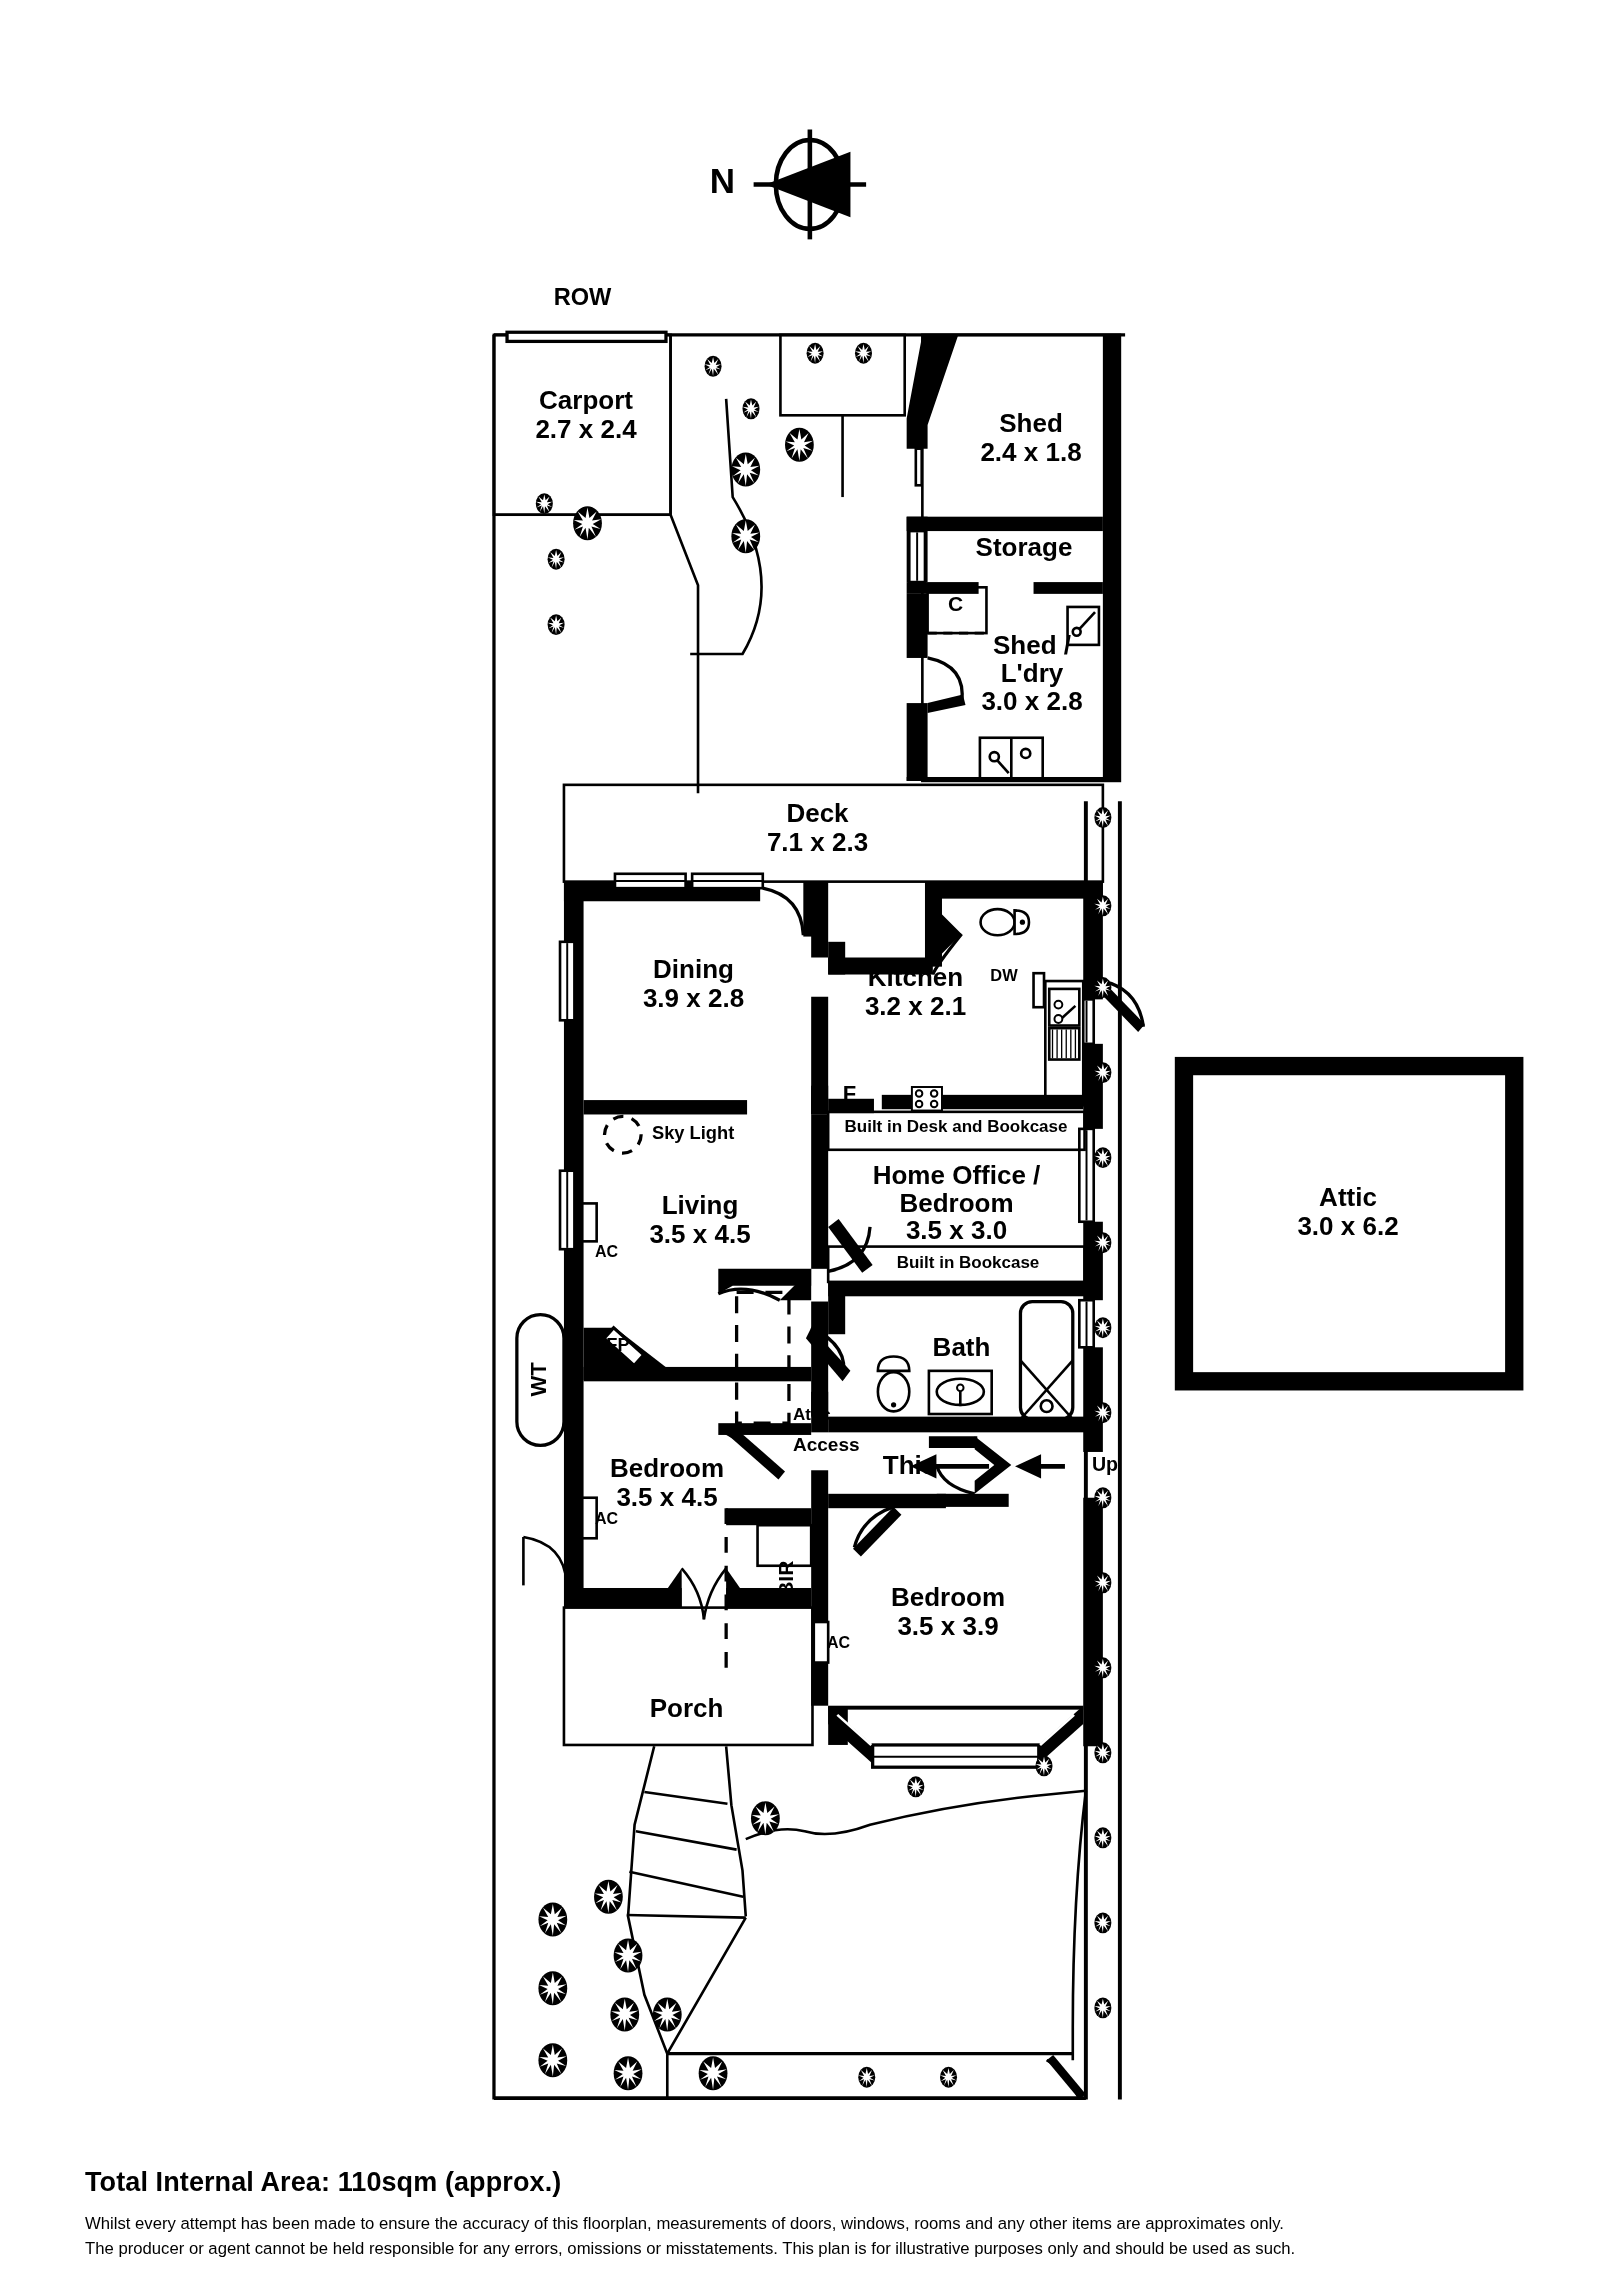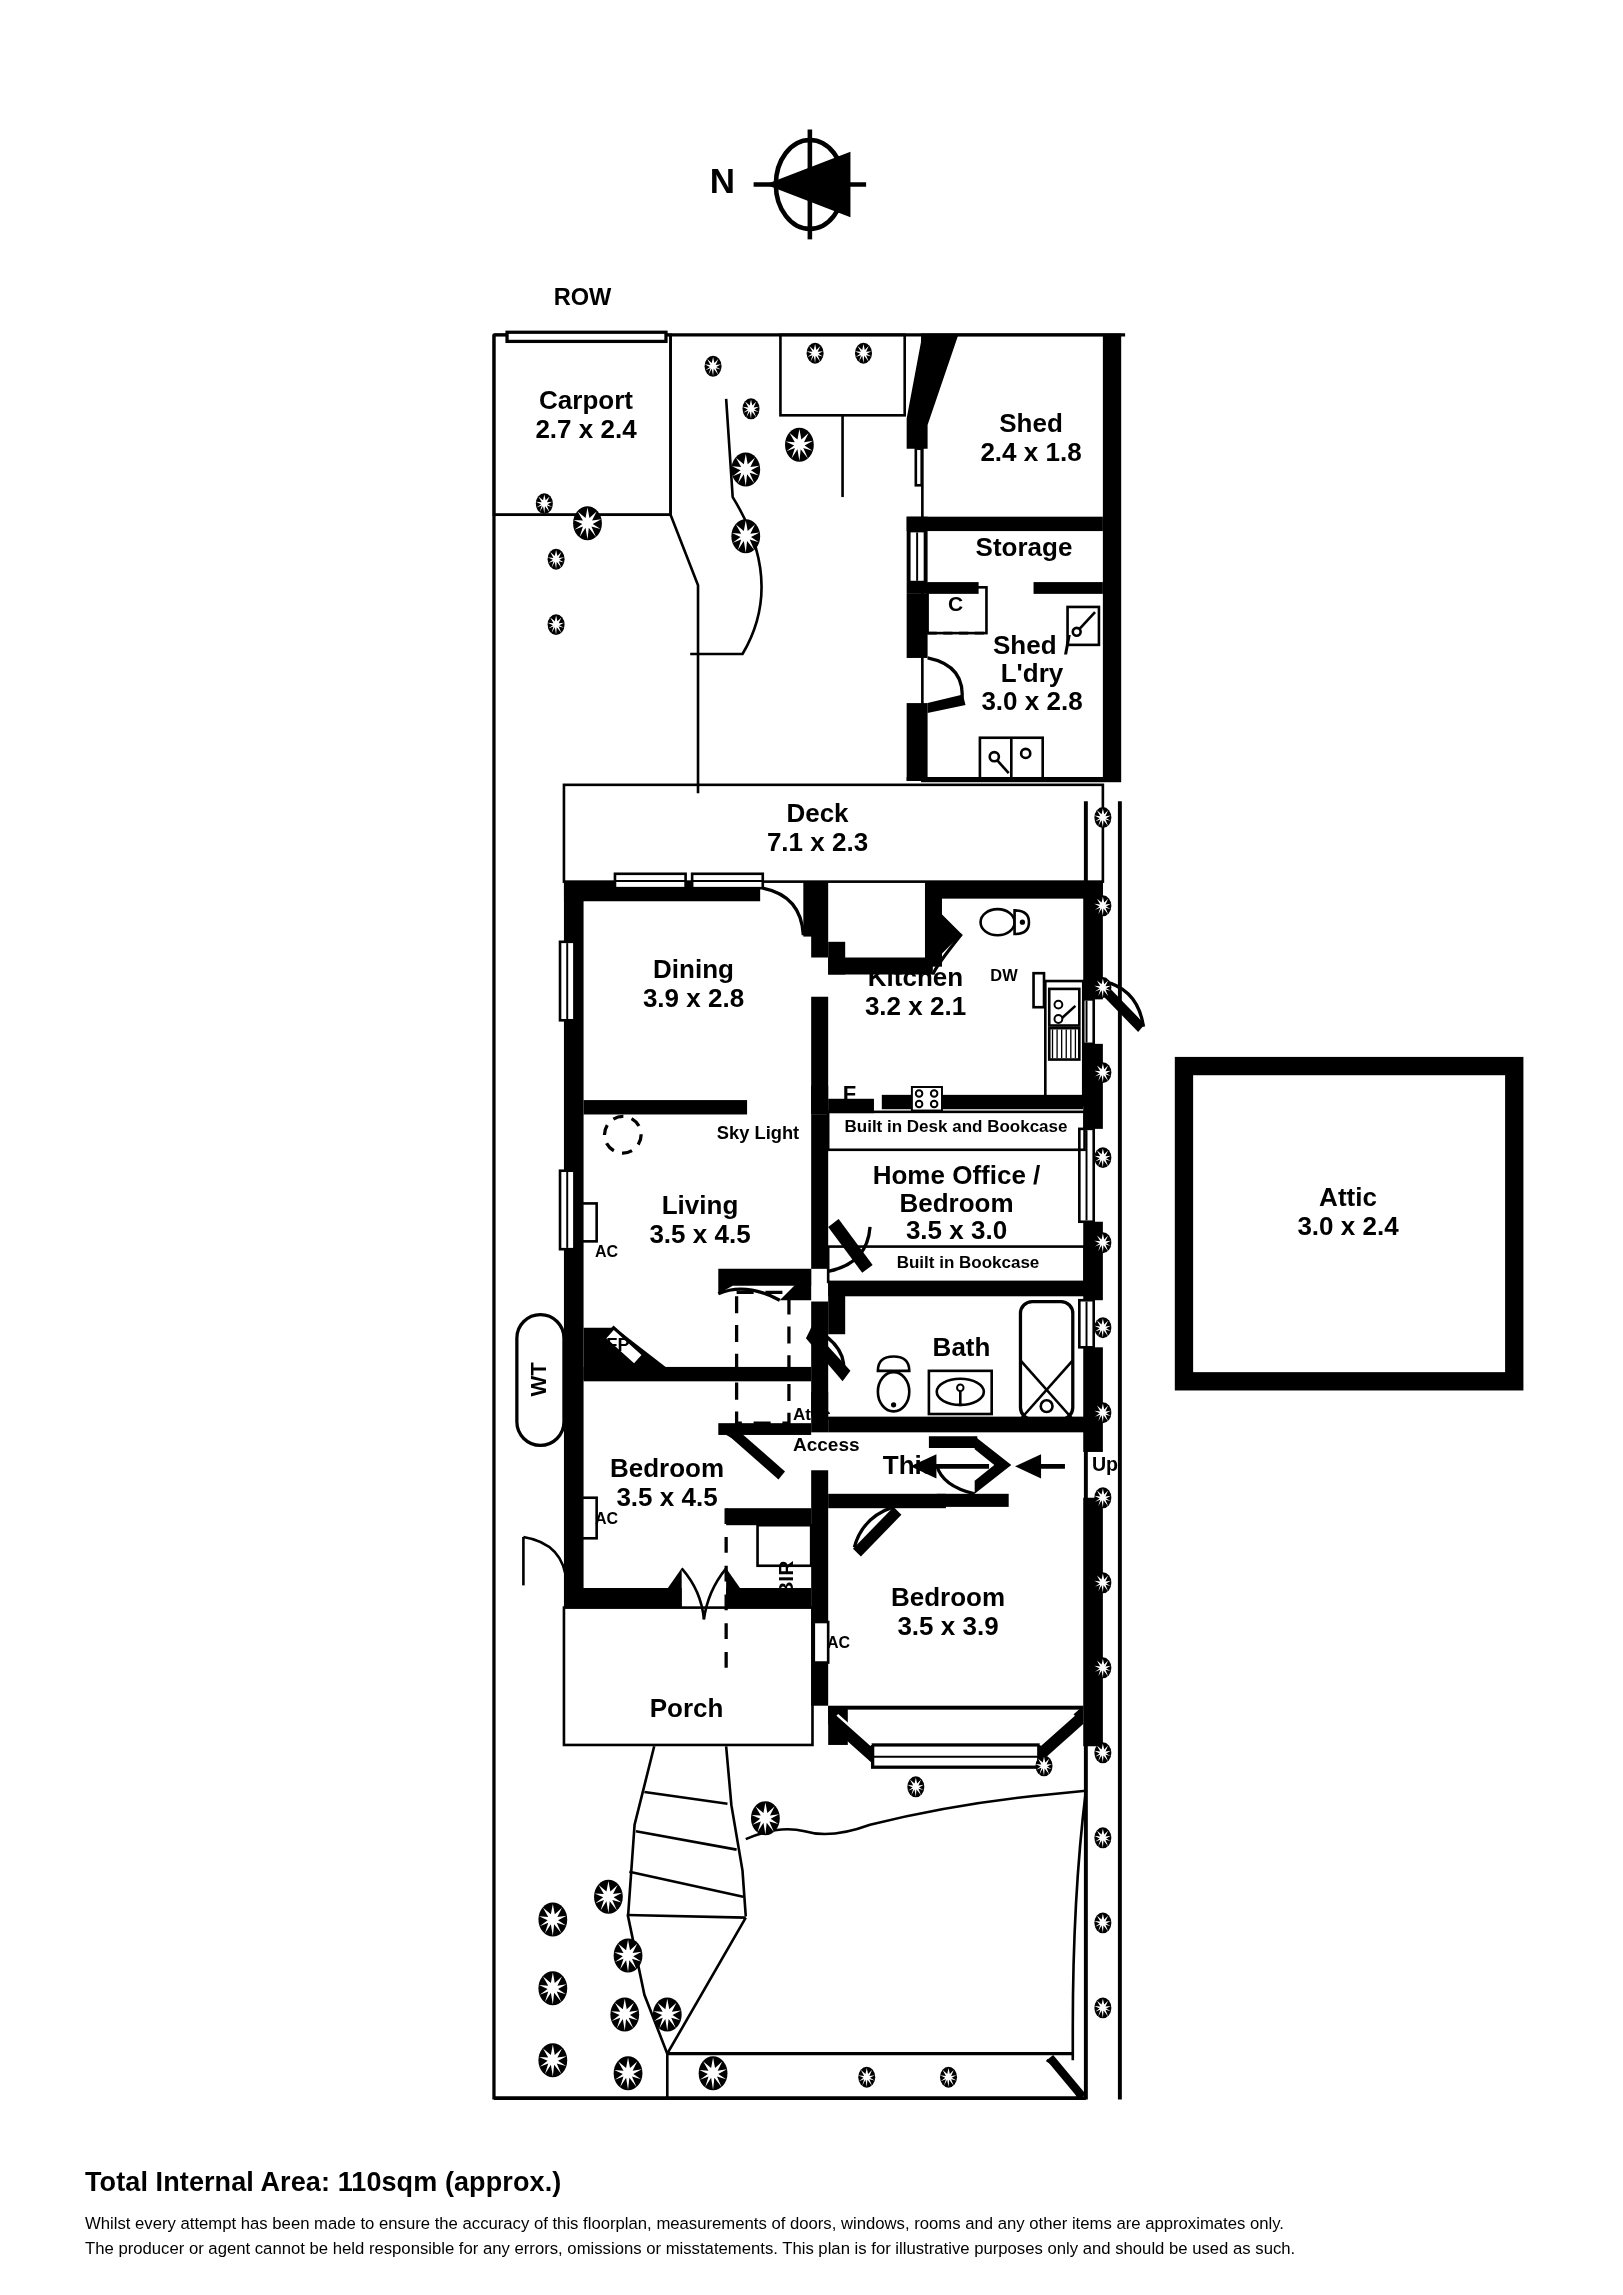--- a/index.html
+++ b/index.html
@@ -438,21 +438,21 @@
 
 <div class="lbl room" style="left:824px;top:963px;width:183px;">
   <span>Kitchen</span>
   <span class="dim">3.2 x 2.1</span>
 </div>
 
 <div class="lbl small" style="left:981px;top:966px;width:46px;">DW</div>
 
 <div class="lbl small" style="left:833px;top:1082px;width:33px;font-size:22px;">F</div>
 
-<div class="lbl small" style="left:686px;top:1123px;width:144px;text-align:center;font-size:18.3px;">Sky Light</div>
+<div class="lbl small" style="left:652px;top:1123px;width:144px;text-align:left;font-size:18.3px;">Sky Light</div>
 
 <div class="lbl small" style="left:828px;top:1117px;width:256px;font-size:17px;">Built in Desk and Bookcase</div>
 
 <div class="lbl room" style="left:615px;top:1191px;width:170px;">
   <span>Living</span>
   <span class="dim">3.5 x 4.5</span>
 </div>
 
 <div class="lbl tiny" style="left:587px;top:1243px;width:39px;">AC</div>
 
@@ -490,21 +490,21 @@
   <span>Bedroom</span>
   <span class="dim">3.5 x 3.9</span>
 </div>
 
 <div class="lbl tiny" style="left:819px;top:1634px;width:39px;">AC</div>
 
 <div class="lbl room" style="left:608px;top:1694px;width:157px;">Porch</div>
 
 <div class="lbl room" style="left:1217px;top:1183px;width:262px;">
   <span>Attic</span>
-  <span class="dim">3.0 x 2.4</span>
+  <span class="dim">3.0 x 6.2</span>
 </div>
 
 <div class="footer">
   <p class="total">Total Internal Area: 110sqm (approx.)</p>
   <p class="disclaim">Whilst every attempt has been made to ensure the accuracy of this floorplan, measurements of doors, windows, rooms and any other items are approximates only.</p>
   <p class="disclaim">The producer or agent cannot be held responsible for any errors, omissions or misstatements. This plan is for illustrative purposes only and should be used as such.</p>
 </div>
 
 </div>
 

